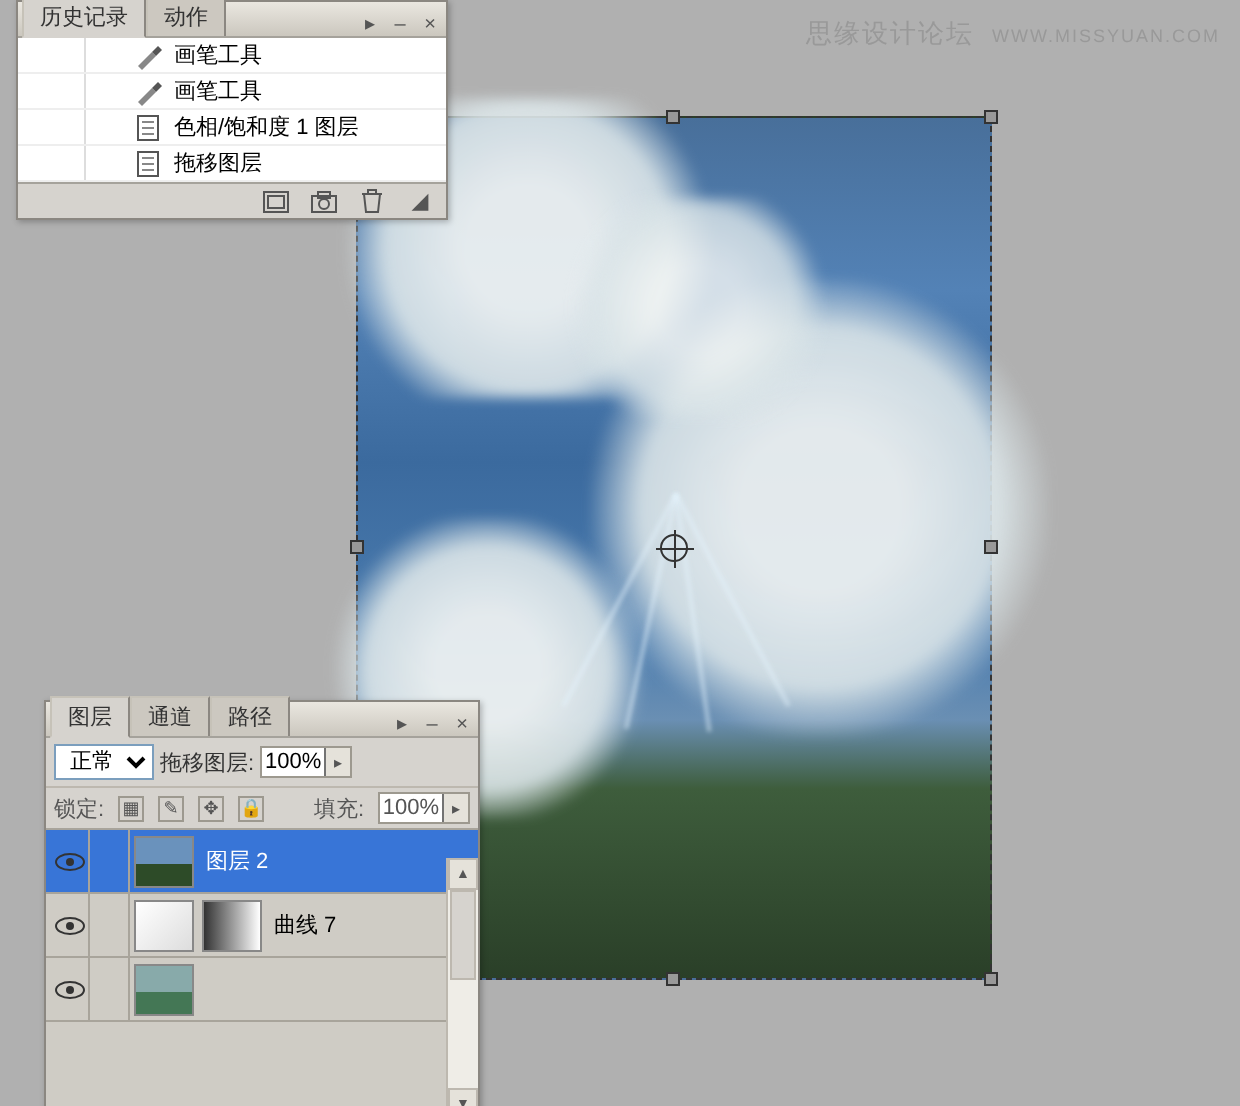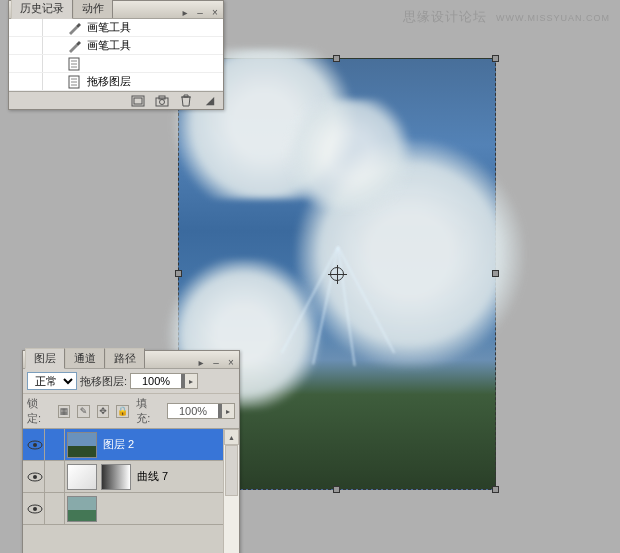--- a/index.html
+++ b/index.html
@@ -42,21 +42,21 @@
 .hr-ind{width:22px;display:flex;justify-content:center}
 .hr-ind svg,.hr-icon svg{display:block}
 .hr-icon{width:18px;display:flex;justify-content:center}
 .hr-label{padding-left:4px;white-space:nowrap}
 
 .layers-panel{left:22px;top:350px;width:218px}
 .layer-opts{display:flex;align-items:center;padding:3px 4px;gap:3px;border-bottom:1px solid #bdb8af;background:#d6d3ce}
 .lp-select{border:1px solid #7b9ebd;background:#fff;padding:1px 3px;height:18px}
 .lp-label{color:#333}
 .lp-pct{display:flex;border:1px solid #9d998f}
-.lp-pct-in{background:#fff;width:54px;text-align:center;border-right:4px solid #737373;line-height:14px}
+.lp-pct-in{background:#fff;width:32px;text-align:center;border-right:1px solid #737373;line-height:14px}
 .lp-pct-ar{width:12px;background:#e5e2da;display:flex;align-items:center;justify-content:center;color:#555;font-size:8px}
 .lock-row{display:flex;align-items:center;padding:2px 4px;gap:7px;border-bottom:1px solid #a8a49b;background:#d6d3ce;color:#555}
 .lock-ico{width:13px;height:13px;border:1px solid #9d998f;display:flex;align-items:center;justify-content:center;font-size:9px}
 .layer-list{background:#cfccc5;min-height:145px}
 .layer-row{display:flex;align-items:center;height:32px;border-bottom:1px solid #a8a49b;padding:0 2px}
 .layer-row.selected{background:#3875d7;color:#fff}
 .lr-eye{width:20px;height:100%;border-right:1px solid #a8a49b;display:flex;align-items:center;justify-content:center}
 .lr-link{width:20px;height:100%;border-right:1px solid #a8a49b}
 .lr-thumb{width:30px;height:26px;border:1px solid #888;margin:0 2px;background:#fff}
 .lr-thumb.sky{background:linear-gradient(#6a92bc 55%,#2d4b28 55%)}
@@ -135,20 +135,21 @@
       <div class="hr-vis"></div>
       <div class="hr-ind"></div>
       <div class="hr-icon">
           <svg width="12" height="14">
             <rect x="1" y="1" width="10" height="12" fill="#fff" stroke="#555"></rect>
             <line x1="3" y1="4" x2="9" y2="4" stroke="#888"></line>
             <line x1="3" y1="7" x2="9" y2="7" stroke="#888"></line>
             <line x1="3" y1="10" x2="9" y2="10" stroke="#888"></line>
           </svg>
         </div>
+      <div class="hr-label">色相/饱和度 1 图层</div>
     </div>
     <div class="history-row">
       <div class="hr-vis"></div>
       <div class="hr-ind"></div>
       <div class="hr-icon">
           <svg width="12" height="14">
             <rect x="1" y="1" width="10" height="12" fill="#fff" stroke="#555"></rect>
             <line x1="3" y1="4" x2="9" y2="4" stroke="#888"></line>
             <line x1="3" y1="7" x2="9" y2="7" stroke="#888"></line>
             <line x1="3" y1="10" x2="9" y2="10" stroke="#888"></line>

